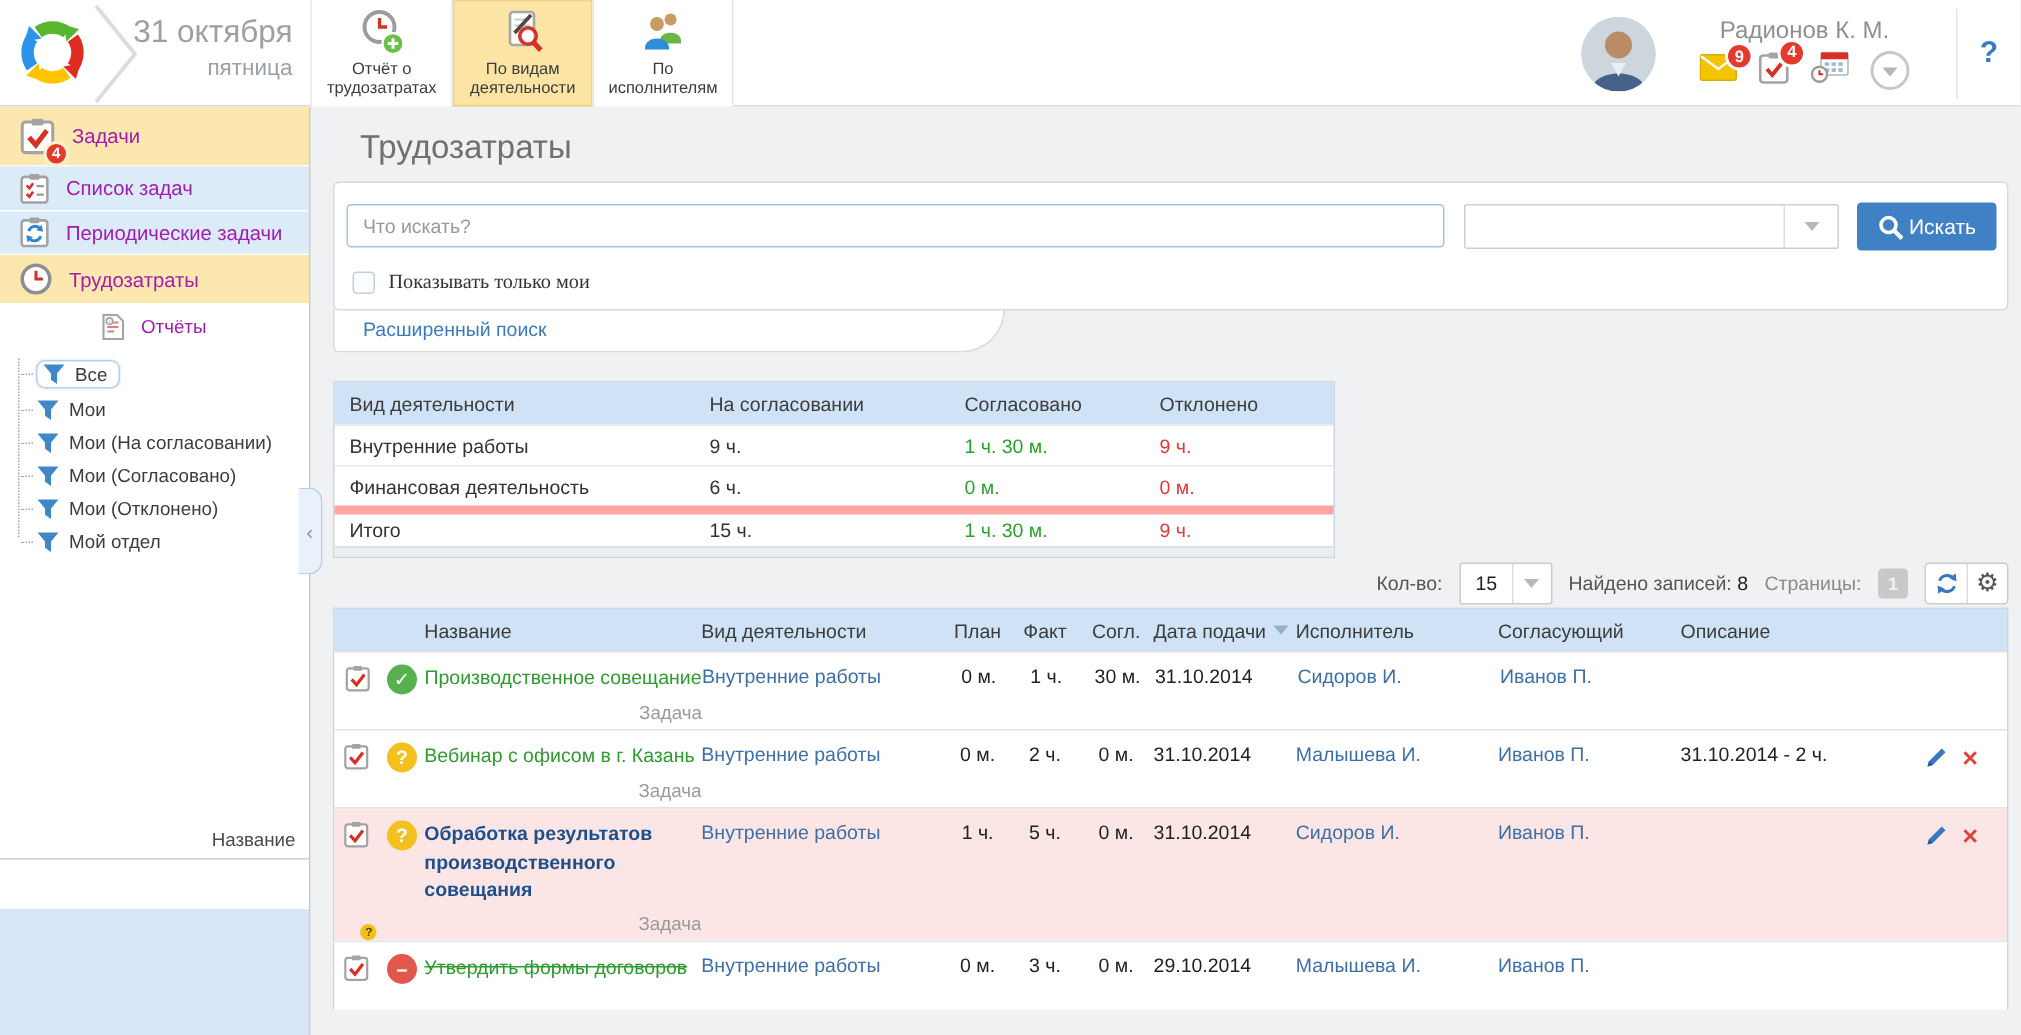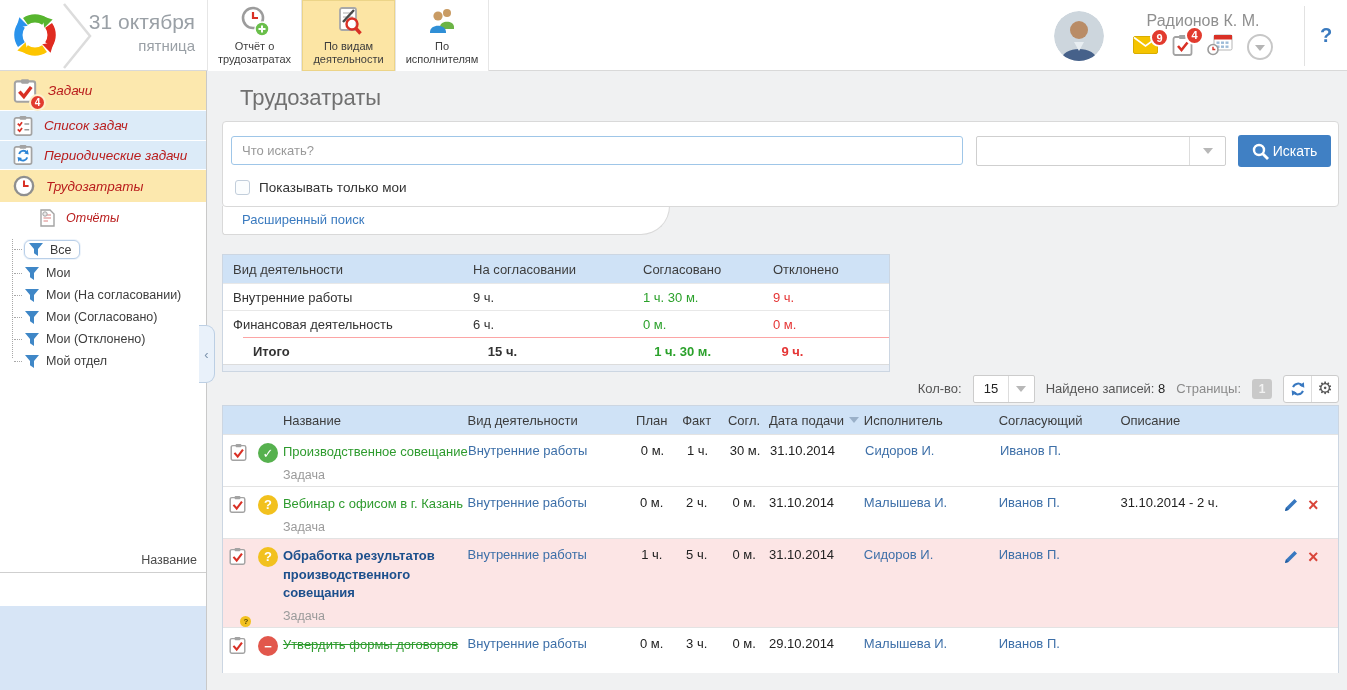--- a/index.html
+++ b/index.html
@@ -32,23 +32,23 @@
   .chev-down { width:0; height:0; border-left:5px solid transparent; border-right:5px solid transparent; border-top:6px solid #b5b5b5; margin-top:2px; }
   .help-divider { width:1px; height:60px; background:#e2e2e2; margin:0 0 0 16px; }
   .help-q { width:42px; text-align:center; font-size:20px; font-weight:bold; color:#3a7abf; cursor:pointer; }
 
   
   .sidebar { position:absolute; left:0; top:71px; width:207px; height:619px; background:#fff; border-right:1px solid #c9c9c9; z-index:3; }
   .sb-item { display:flex; align-items:center; padding-left:13px; cursor:pointer; margin-bottom:1px; }
   .sb-item .sb-ico { position:relative; margin-right:11px; display:flex; }
   .sb-yellow { background:#fce8ae; }
   .sb-blue { background:#dcebf8; }
-  .sb-label { font-size:13.5px; color:#b91c1c;font-style:italic; }
+  .sb-label { font-size:13.5px; color:#a21caf; }
   .sb-badge { position:absolute; right:-9px; bottom:-7px; min-width:17px; height:17px; background:#e23b2e; border-radius:50%; color:#fff; font-size:10px; font-weight:bold; display:flex; align-items:center; justify-content:center; border:2px solid #fdf0cd; }
-  .sb-reports { padding-left:39px; background:#fff; height:29px; }
+  .sb-reports { padding-left:39px; background:#fff; height:29px;margin-left:28px; }
   .tree { position:relative; padding:4px 0 0 10px; }
   .treeline { position:absolute; left:12px; top:6px; bottom:14px; border-left:1px dotted #a8a8a8; }
   .tree-row { display:flex; align-items:center; height:22px; padding-left:4px; cursor:pointer; position:relative; }
   .tree-row .stub { width:8px; border-top:1px dotted #a8a8a8; margin-right:2px; }
   .tree-row .f-label { font-size:12.5px; color:#3c3c3c; margin-left:6px; }
   .tree-sel { display:flex; align-items:center; border:1px solid #b9cfe8; border-radius:6px; background:#fff; padding:1px 7px 1px 3px; box-shadow:0 0 0 1px #eef4fb; }
   .edit-link { position:absolute; top:482px; right:9px; font-size:12.5px; color:#4a4a4a; cursor:pointer; }
   .sb-divider { position:absolute; top:501px; left:0; width:100%; border-top:1px solid #cfcfcf; }
   .sb-approval { position:absolute; top:504px; left:0; width:100%; height:30px; display:flex; align-items:center; padding-left:30px; cursor:pointer; background:#fff; }
   .sb-approval .sb-ico { margin-right:10px; position:relative; display:flex; }
@@ -59,31 +59,31 @@
   .main { position:absolute; left:207px; top:71px; width:1140px; height:619px; background:#f0f1f2; }
   .page-title { position:absolute; left:33px; top:14px; font-size:22px; color:#707070; }
 
   .search-panel { position:absolute; left:15px; top:50px; width:1117px; height:86px; background:#fff; border:1px solid #d9d9d9; border-radius:4px; z-index:2; }
   .search-input { position:absolute; left:8px; top:14px; width:732px; height:29px; border:1px solid #9fc6e8; border-radius:3px; padding:0 10px; font-size:13px; color:#333; font-family:inherit; }
   .search-input::placeholder { color:#999; }
   .search-select { position:absolute; left:753px; top:14px; width:250px; height:30px; border:1px solid #cfcfcf; border-radius:2px; background:#fff; display:flex; cursor:pointer; }
   .search-select .sel-arrow { margin-left:auto; width:36px; border-left:1px solid #ddd; display:flex; align-items:center; justify-content:center; }
   .tri-down { width:0; height:0; border-left:5px solid transparent; border-right:5px solid transparent; border-top:6px solid #b8b8b8; }
   .search-btn { position:absolute; left:1015px; top:13px; width:93px; height:32px; background:#4080c4; border:none; border-radius:3px; color:#fff; font-size:14px; font-family:inherit; display:flex; align-items:center; justify-content:center; gap:4px; cursor:pointer; }
-  .chk-row { position:absolute; left:12px; top:58px; display:flex; align-items:center; cursor:pointer; }
+  .chk-row { position:absolute; left:12px; top:58px; display:flex; align-items:center; cursor:pointer;font-family:Liberation Serif, serif; }
   .chk-box { width:15px; height:15px; border:1px solid #c2cedb; border-radius:3px; background:#fbfdfe; }
   .chk-label { margin-left:9px; font-size:13.5px; color:#333; }
   .adv-tab { position:absolute; left:15px; top:135px; width:448px; height:29px; background:#fff; border:1px solid #d9d9d9; border-top:none; border-radius:0 0 30px 4px; z-index:1; }
   .adv-link { position:absolute; left:19px; top:6px; font-size:13px; color:#3a7abf; cursor:pointer; }
 
   
   .sum-table { position:absolute; left:15px; top:183px; width:668px; background:#fff; border:1px solid #ccd6e2; }
   .sum-head { display:flex; height:28px; background:#cfe2f6; align-items:center; font-size:13px; color:#3c3c3c; }
   .sum-row { display:flex; height:27px; align-items:center; border-top:1px solid #e8e8e8; font-size:13px; }
-  .sum-row.total { font-weight:bold; border-top:1px solid #fca5a5;margin-left:20px; }
+  .sum-row.total { font-weight:normal; border-top:6px solid #fca5a5; }
   .sc1 { width:250px; padding-left:10px; }
   .sc2 { width:170px; }
   .sc3 { width:130px; }
   .sc4 { width:110px; }
   .txt-green { color:#2ba12b; }
   .txt-red { color:#e53535; }
   .sum-foot { height:7px; background:#e9eef5; border-top:1px solid #dcdcdc; }
 
   
   .controls { position:absolute; left:15px; top:301px; width:1117px; height:33px; display:flex; align-items:center; justify-content:flex-end; gap:11px; }
@@ -115,21 +115,21 @@
   .c-exec { width:135px; }
   .c-apprv { width:122px; }
   .c-desc { width:163px; }
   .c-actions { width:55px; display:flex; gap:9px; align-items:flex-start; justify-content:flex-start; padding-top:2px; }
   .mt-head .c-title { padding-left:0; }
   .mt-head .c-date { display:flex; align-items:center; gap:5px; }
   .t-title { font-size:13px; line-height:1.45; cursor:pointer; }
   .t-green { color:#2e9b2e; }
   .t-bblue { color:#1c4f8c; font-weight:bold; }
   .t-strike { color:#2e9b2e; text-decoration:line-through; }
-  .t-sub { font-size:12.5px; color:#9a9a9a; margin-top:6px; }
+  .t-sub { font-size:12.5px; color:#9a9a9a; margin-top:6px;text-align:right; }
   .lnk { color:#3d6fa8; cursor:pointer; }
   .num { color:#222; }
   .status { width:20px; height:20px; border-radius:50%; color:#fff; font-size:13px; font-weight:bold; display:flex; align-items:center; justify-content:center; }
   .st-approved { background:#56b14e; }
   .st-pending { background:#f2c11e; }
   .st-rejected { background:#e2574c; }
   .task-ico { position:relative; display:flex; }
   .mini-q { position:absolute; right:-5px; bottom:-4px; width:11px; height:11px; border-radius:50%; background:#f2c11e; color:#5a4a00; font-size:8px; font-weight:bold; display:flex; align-items:center; justify-content:center; }
   .del-x { color:#d9453a; font-size:18px; font-weight:bold; line-height:16px; cursor:pointer; }
 </style>

